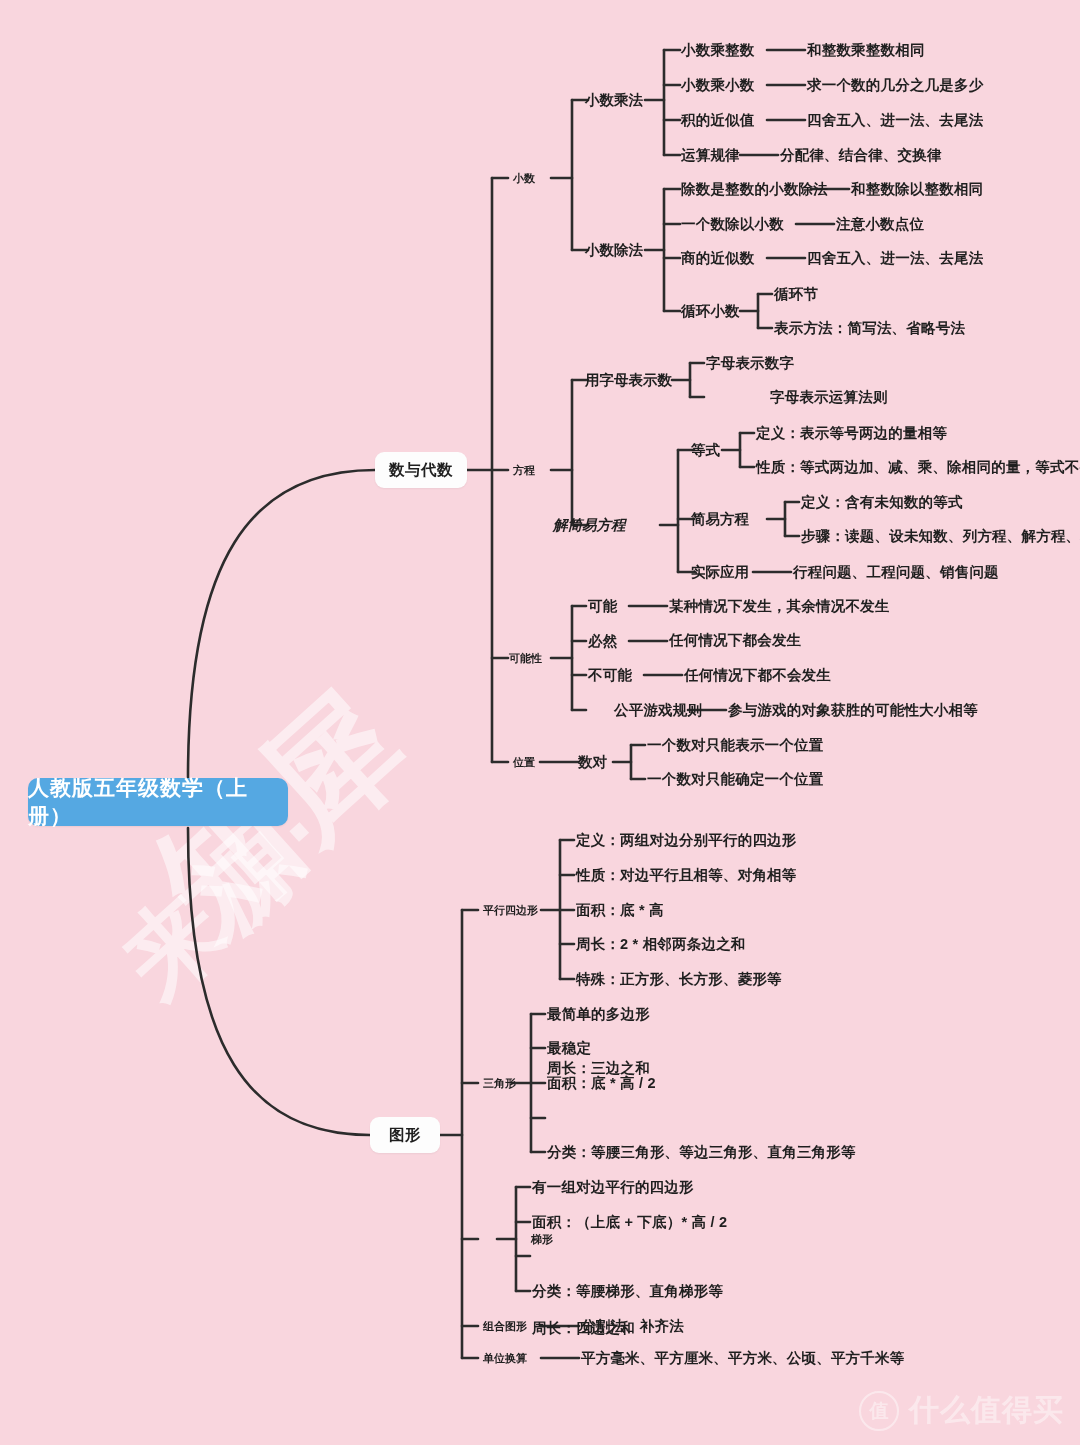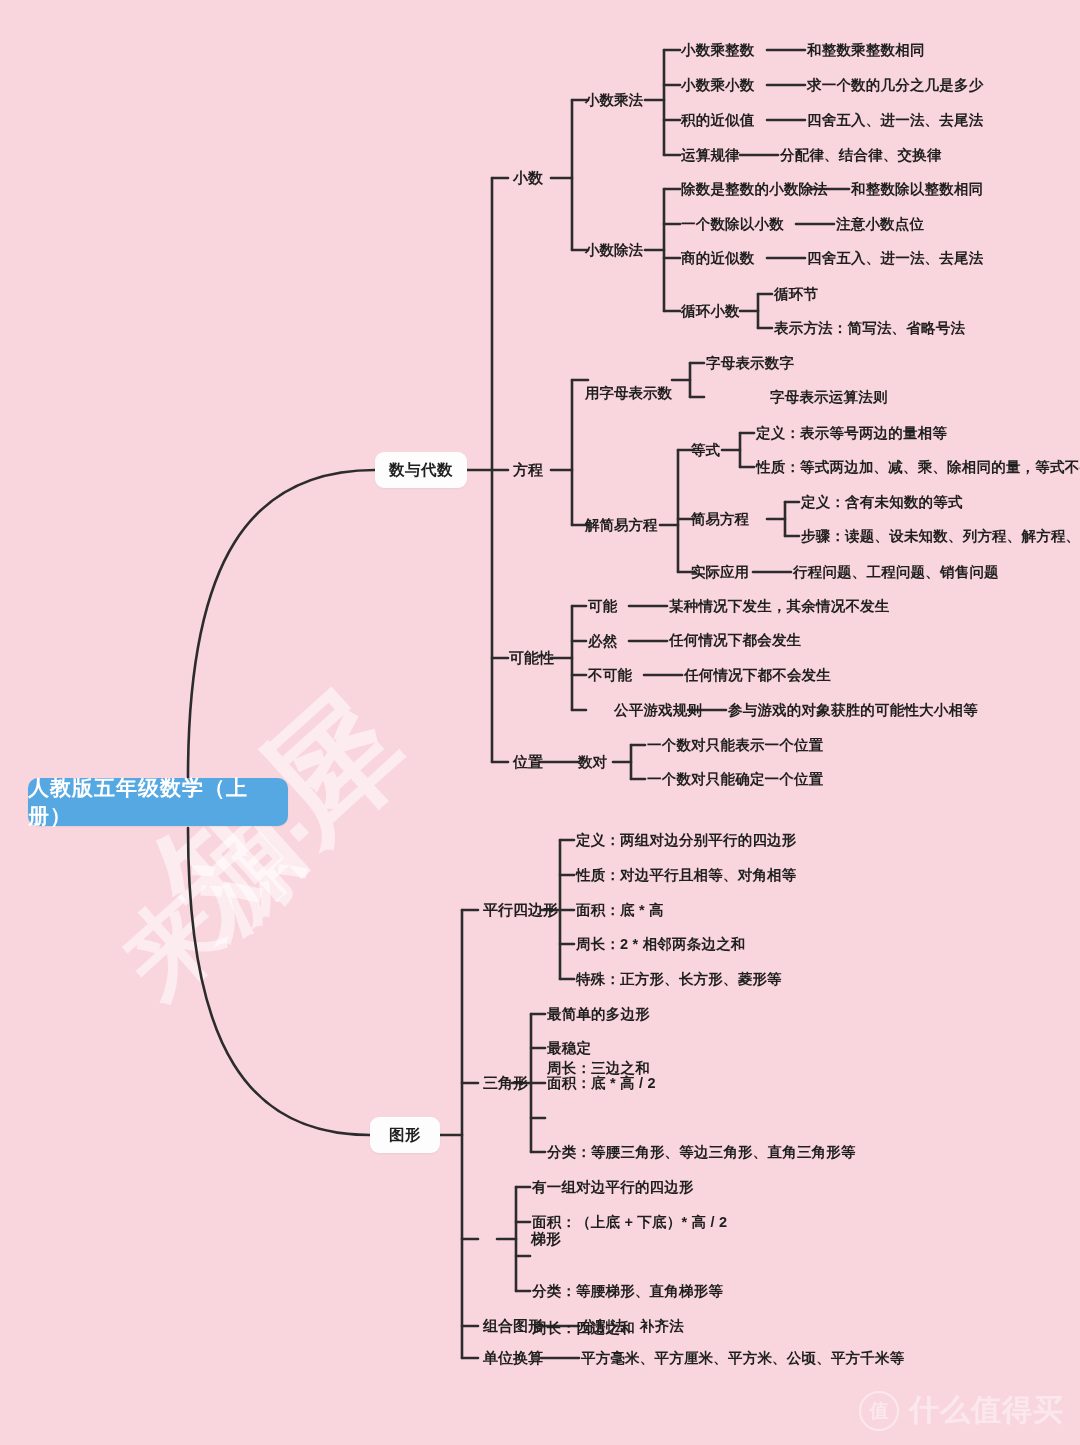--- a/index.html
+++ b/index.html
@@ -17,21 +17,21 @@
     position:absolute;color:rgba(255,255,255,.55);
     font-weight:700;white-space:nowrap;user-select:none;
     transform-origin:left top;
   }
   .wm-big{left:120px;top:840px;font-size:132px;transform:rotate(-42deg);letter-spacing:8px;}
   .wm-small{left:95px;top:930px;font-size:96px;transform:rotate(-42deg);letter-spacing:6px;}
 
   
   .node{position:absolute;white-space:nowrap;color:#1f1f1f;}
   .leaf{font-size:14.5px;font-weight:600;letter-spacing:.2px;line-height:1;transform:translateY(-50%);}
-  .lvl2{font-size:15px;font-weight:600;transform:translateY(-50%);}
+  .lvl2{font-size:11px;font-weight:600;transform:translateY(-50%);}
   .lvl3{font-size:14.5px;font-weight:600;transform:translateY(-50%);}
 
   .root{
     position:absolute;background:#55a8e2;color:#fff;border-radius:10px;
     font-size:21px;font-weight:700;letter-spacing:1px;
     display:flex;align-items:center;justify-content:center;
     box-shadow:0 1px 2px rgba(0,0,0,.06);
   }
   .branch{
     position:absolute;background:#fdfdfd;border-radius:9px;color:#1f1f1f;
@@ -194,22 +194,22 @@
   <div class="node lvl2" style="left:513px;top:762px;">位置</div>
 
   <div class="node lvl2" style="left:483px;top:910px;">平行四边形</div>
   <div class="node lvl2" style="left:483px;top:1083px;">三角形</div>
   <div class="node lvl2" style="left:483px;top:1239px;margin-left:48px;">梯形</div>
   <div class="node lvl2" style="left:483px;top:1326px;">组合图形</div>
   <div class="node lvl2" style="left:483px;top:1358px;">单位换算</div>
 
   <div class="node lvl3" style="left:585px;top:100px;">小数乘法</div>
   <div class="node lvl3" style="left:585px;top:250px;">小数除法</div>
-  <div class="node lvl3" style="left:585px;top:380px;margin-top:13px;">用字母表示数</div>
-  <div class="node lvl3" style="left:585px;top:525px;">解简易方程</div>
+  <div class="node lvl3" style="left:585px;top:380px;">用字母表示数</div>
+  <div class="node lvl3" style="left:553px;top:525px;font-style:italic;">解简易方程</div>
   <div class="node lvl3" style="left:691px;top:450px;">等式</div>
   <div class="node lvl3" style="left:691px;top:519px;font-family:Liberation Mono, monospace;">简易方程</div>
   <div class="node lvl3" style="left:691px;top:572px;">实际应用</div>
   <div class="node lvl3" style="left:578px;top:762px;">数对</div>
 
   <div class="node leaf" style="left:681px;top:50px;">小数乘整数</div>
   <div class="node leaf" style="left:807px;top:50px;">和整数乘整数相同</div>
   <div class="node leaf" style="left:681px;top:85px;">小数乘小数</div>
   <div class="node leaf" style="left:807px;top:85px;">求一个数的几分之几是多少</div>
   <div class="node leaf" style="left:681px;top:120px;">积的近似值</div>

